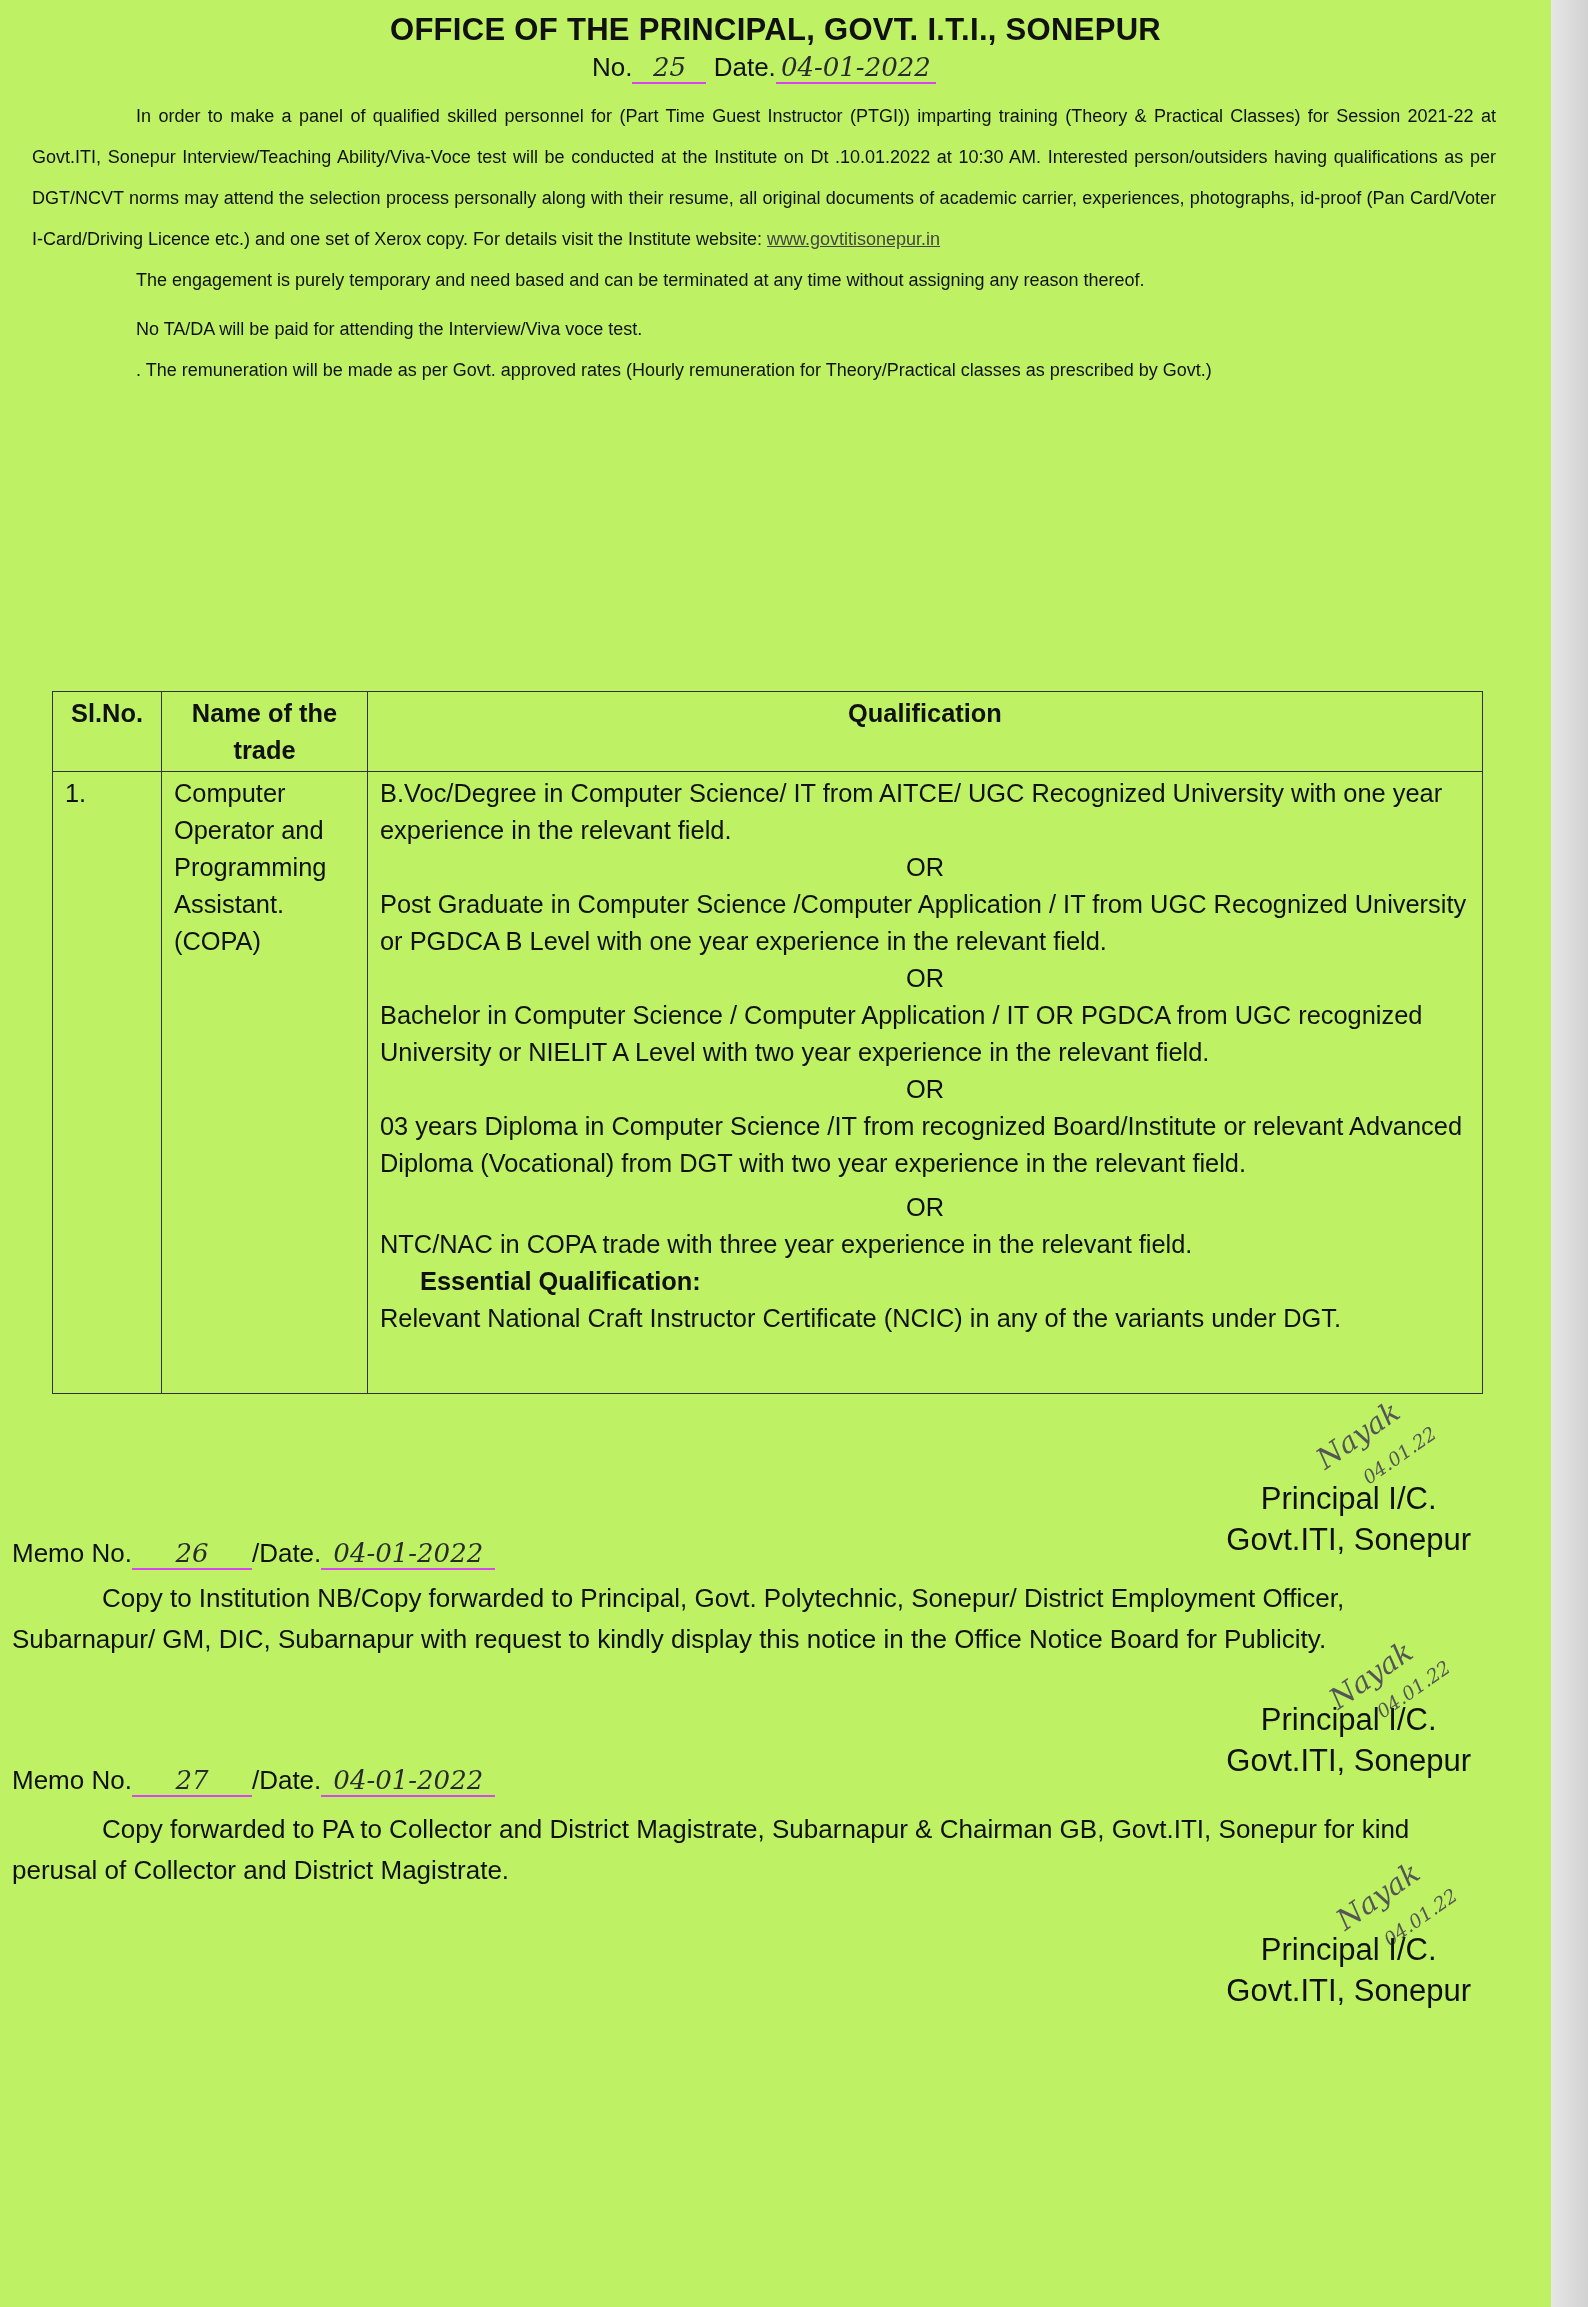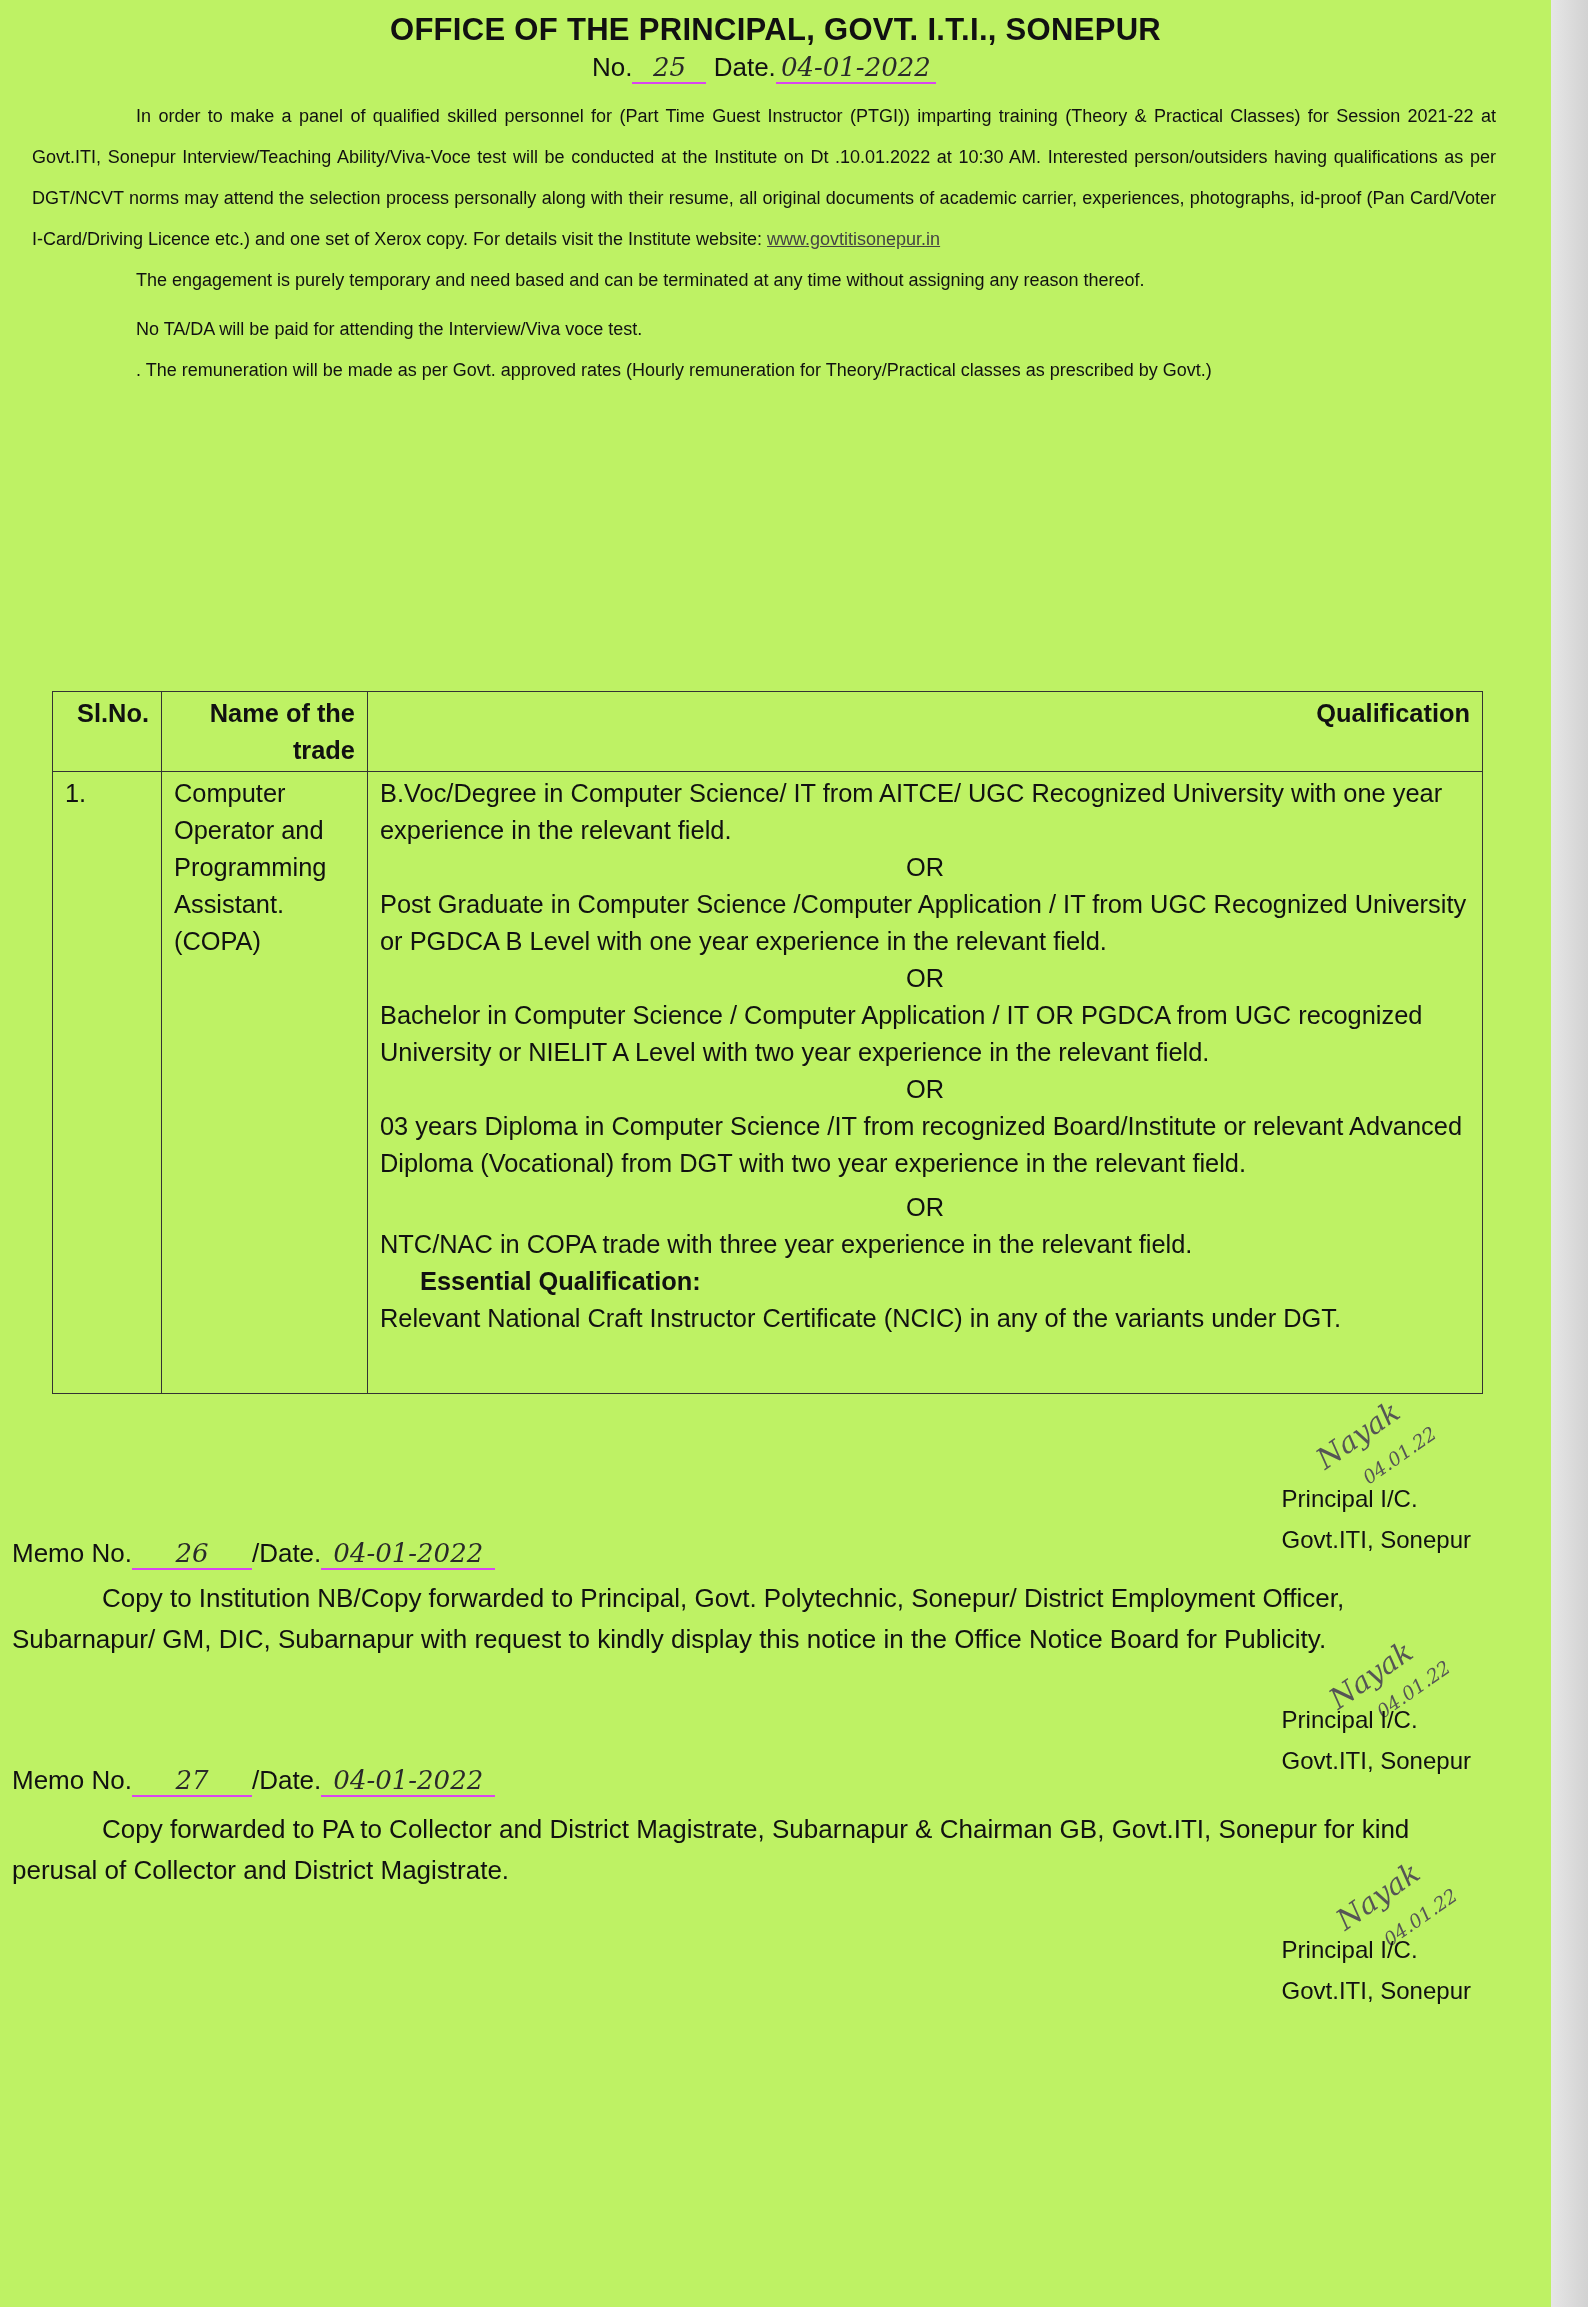--- a/index.html
+++ b/index.html
@@ -39,27 +39,27 @@
   .para.indent-sm { text-indent: 90px; }
   .gap { height: 8px; }
   .link { color: #444; text-decoration: underline; }
   table.qual {
     position: absolute; top: 691px; left: 52px; width: 1431px;
     border-collapse: collapse; font-size: 25.4px; line-height: 37px;
   }
   table.qual th, table.qual td {
     border: 1.3px solid #333; vertical-align: top; padding: 2.7px 12px;
   }
-  table.qual th { font-weight: bold; text-align: right; }
+  table.qual th { font-weight: bold; text-align: center; }
   .col-sl { width: 84px; }
   .col-trade { width: 181px; }
   .or { text-align: center; }
   .bold { font-weight: bold; margin-left: 40px; }
   .sig-block {
-    position: absolute; right: 80px; text-align: left; font-size: 24px; line-height: 41px;
+    position: absolute; right: 80px; text-align: center; font-size: 31px; line-height: 41px;
   }
   .signature {
     position: absolute; font-family: "DejaVu Serif", serif; font-style: italic;
     color: #555; font-size: 29px; transform: rotate(-35deg);
   }
   .memo {
     position: absolute; left: 12px; font-size: 26px;
   }
   .memo-body {
     position: absolute; left: 12px; width: 1471px; font-size: 26px; line-height: 41px;

